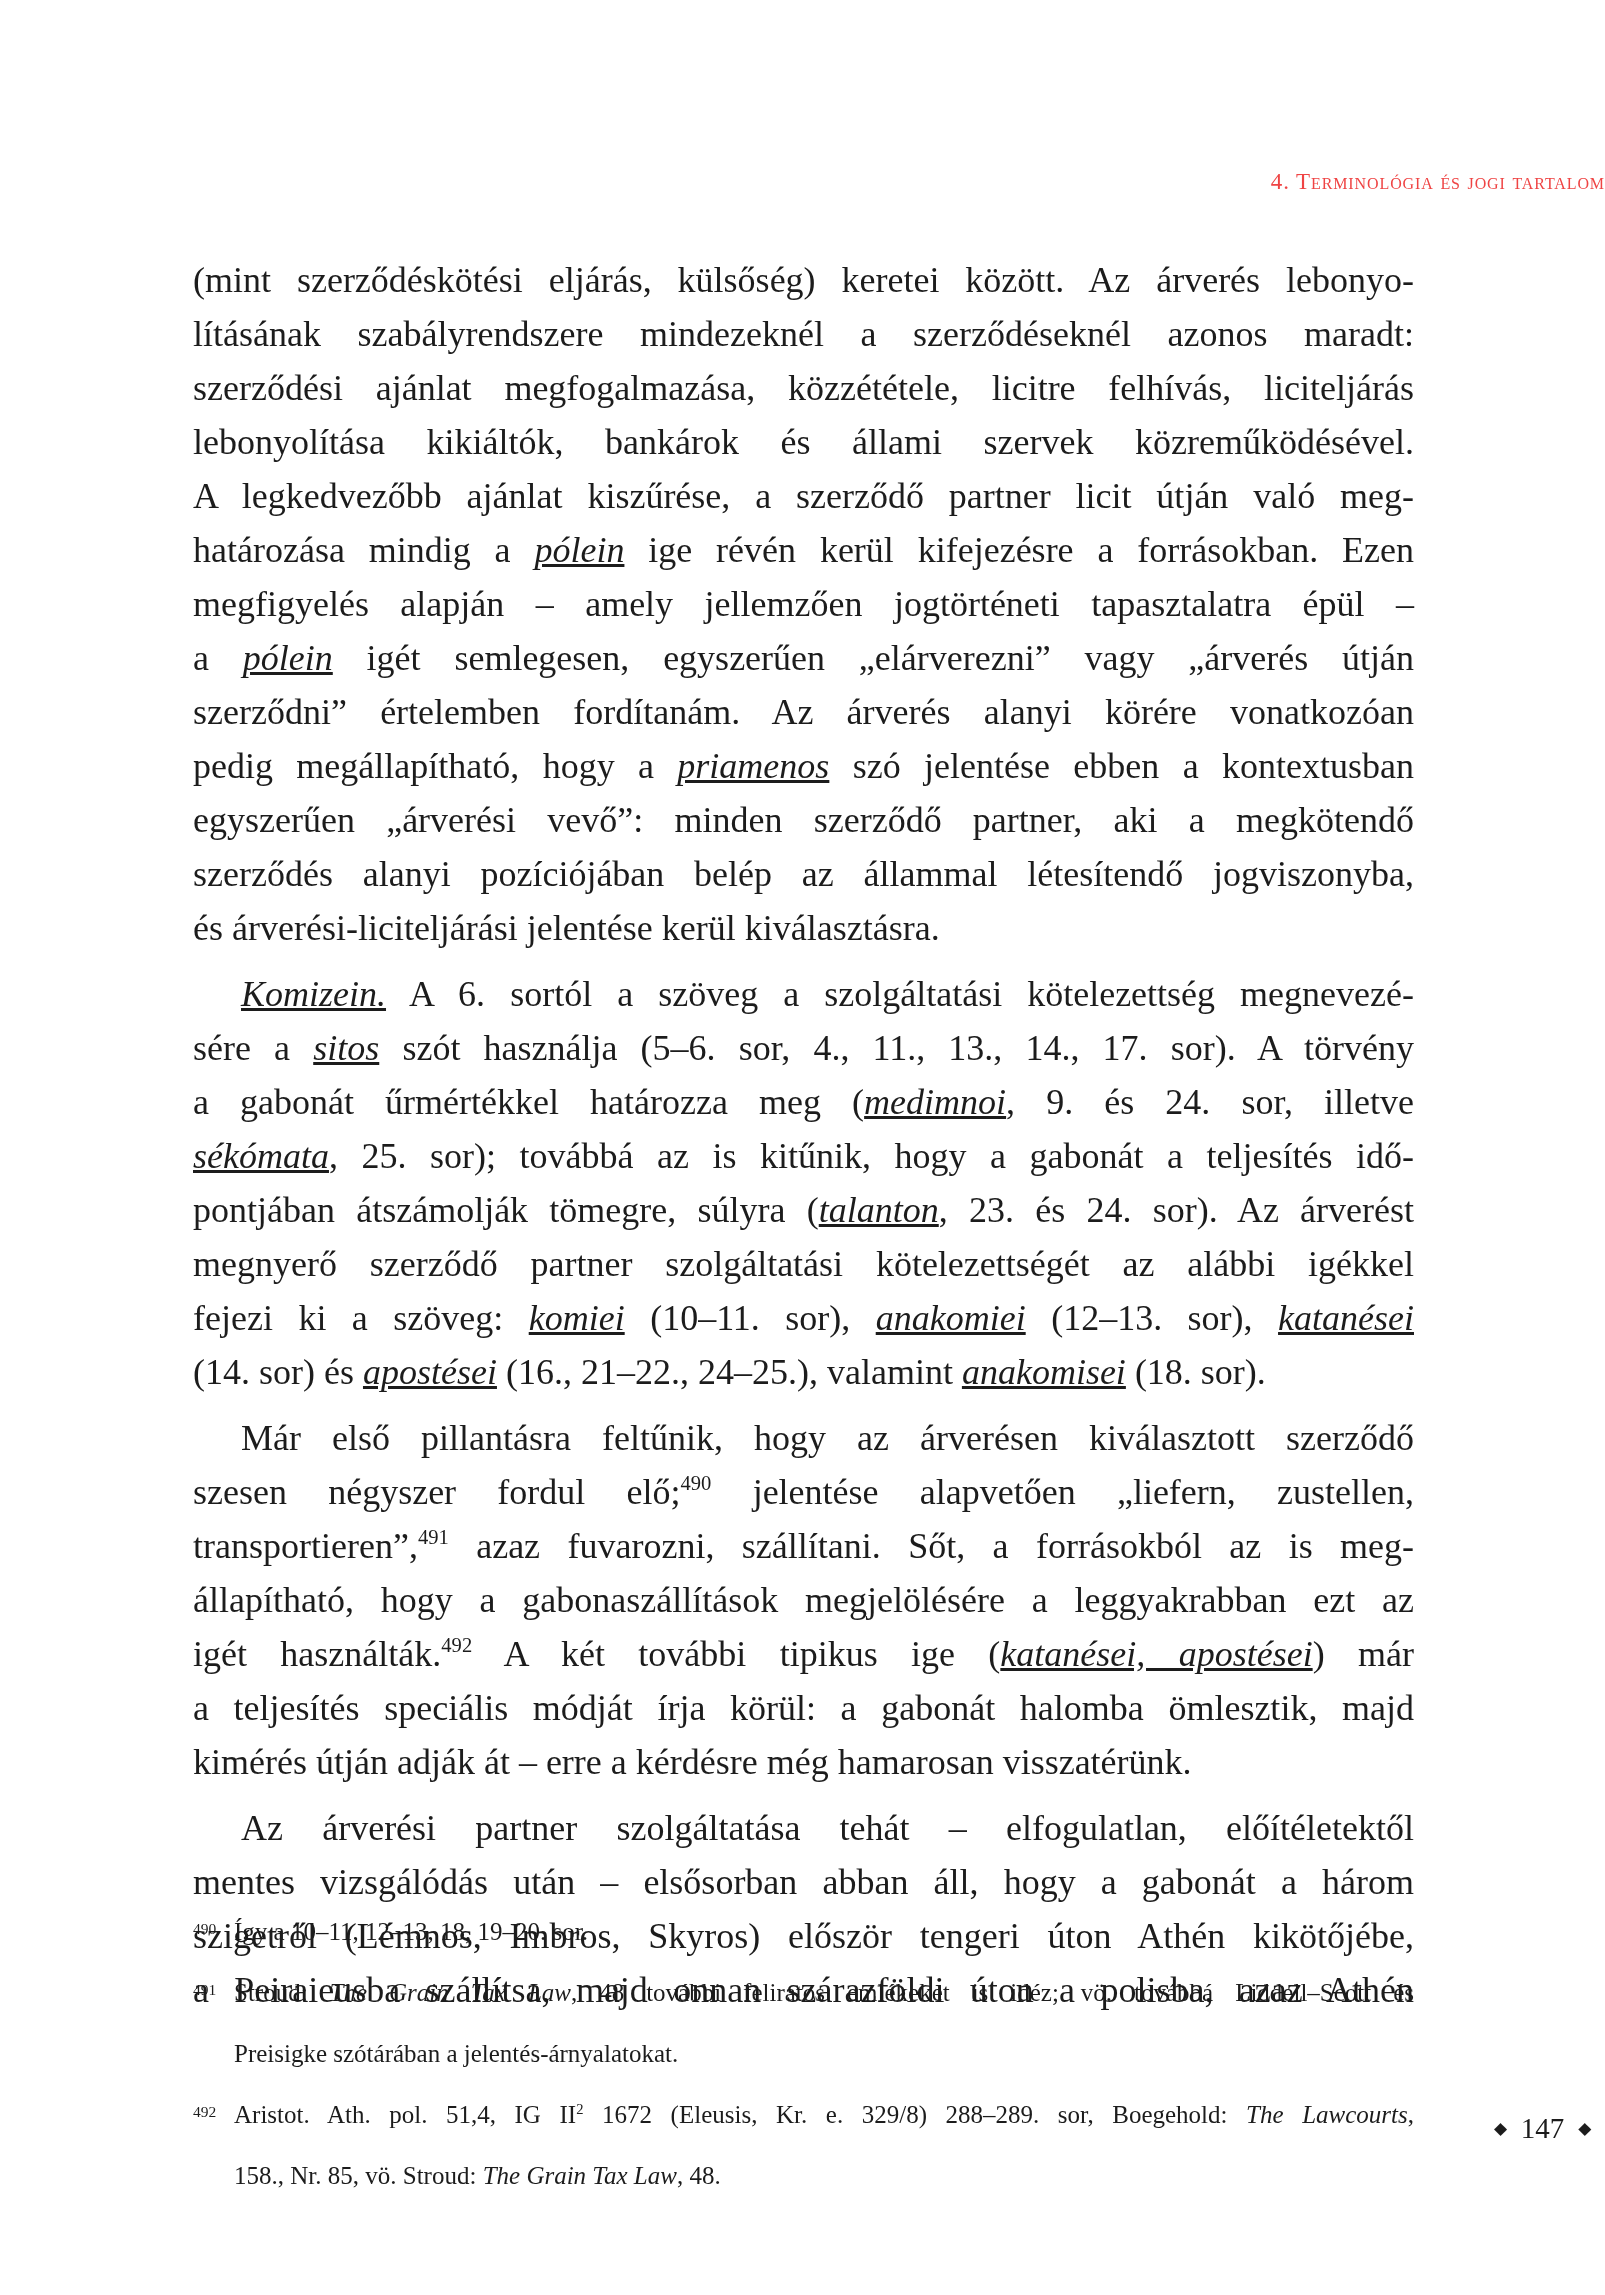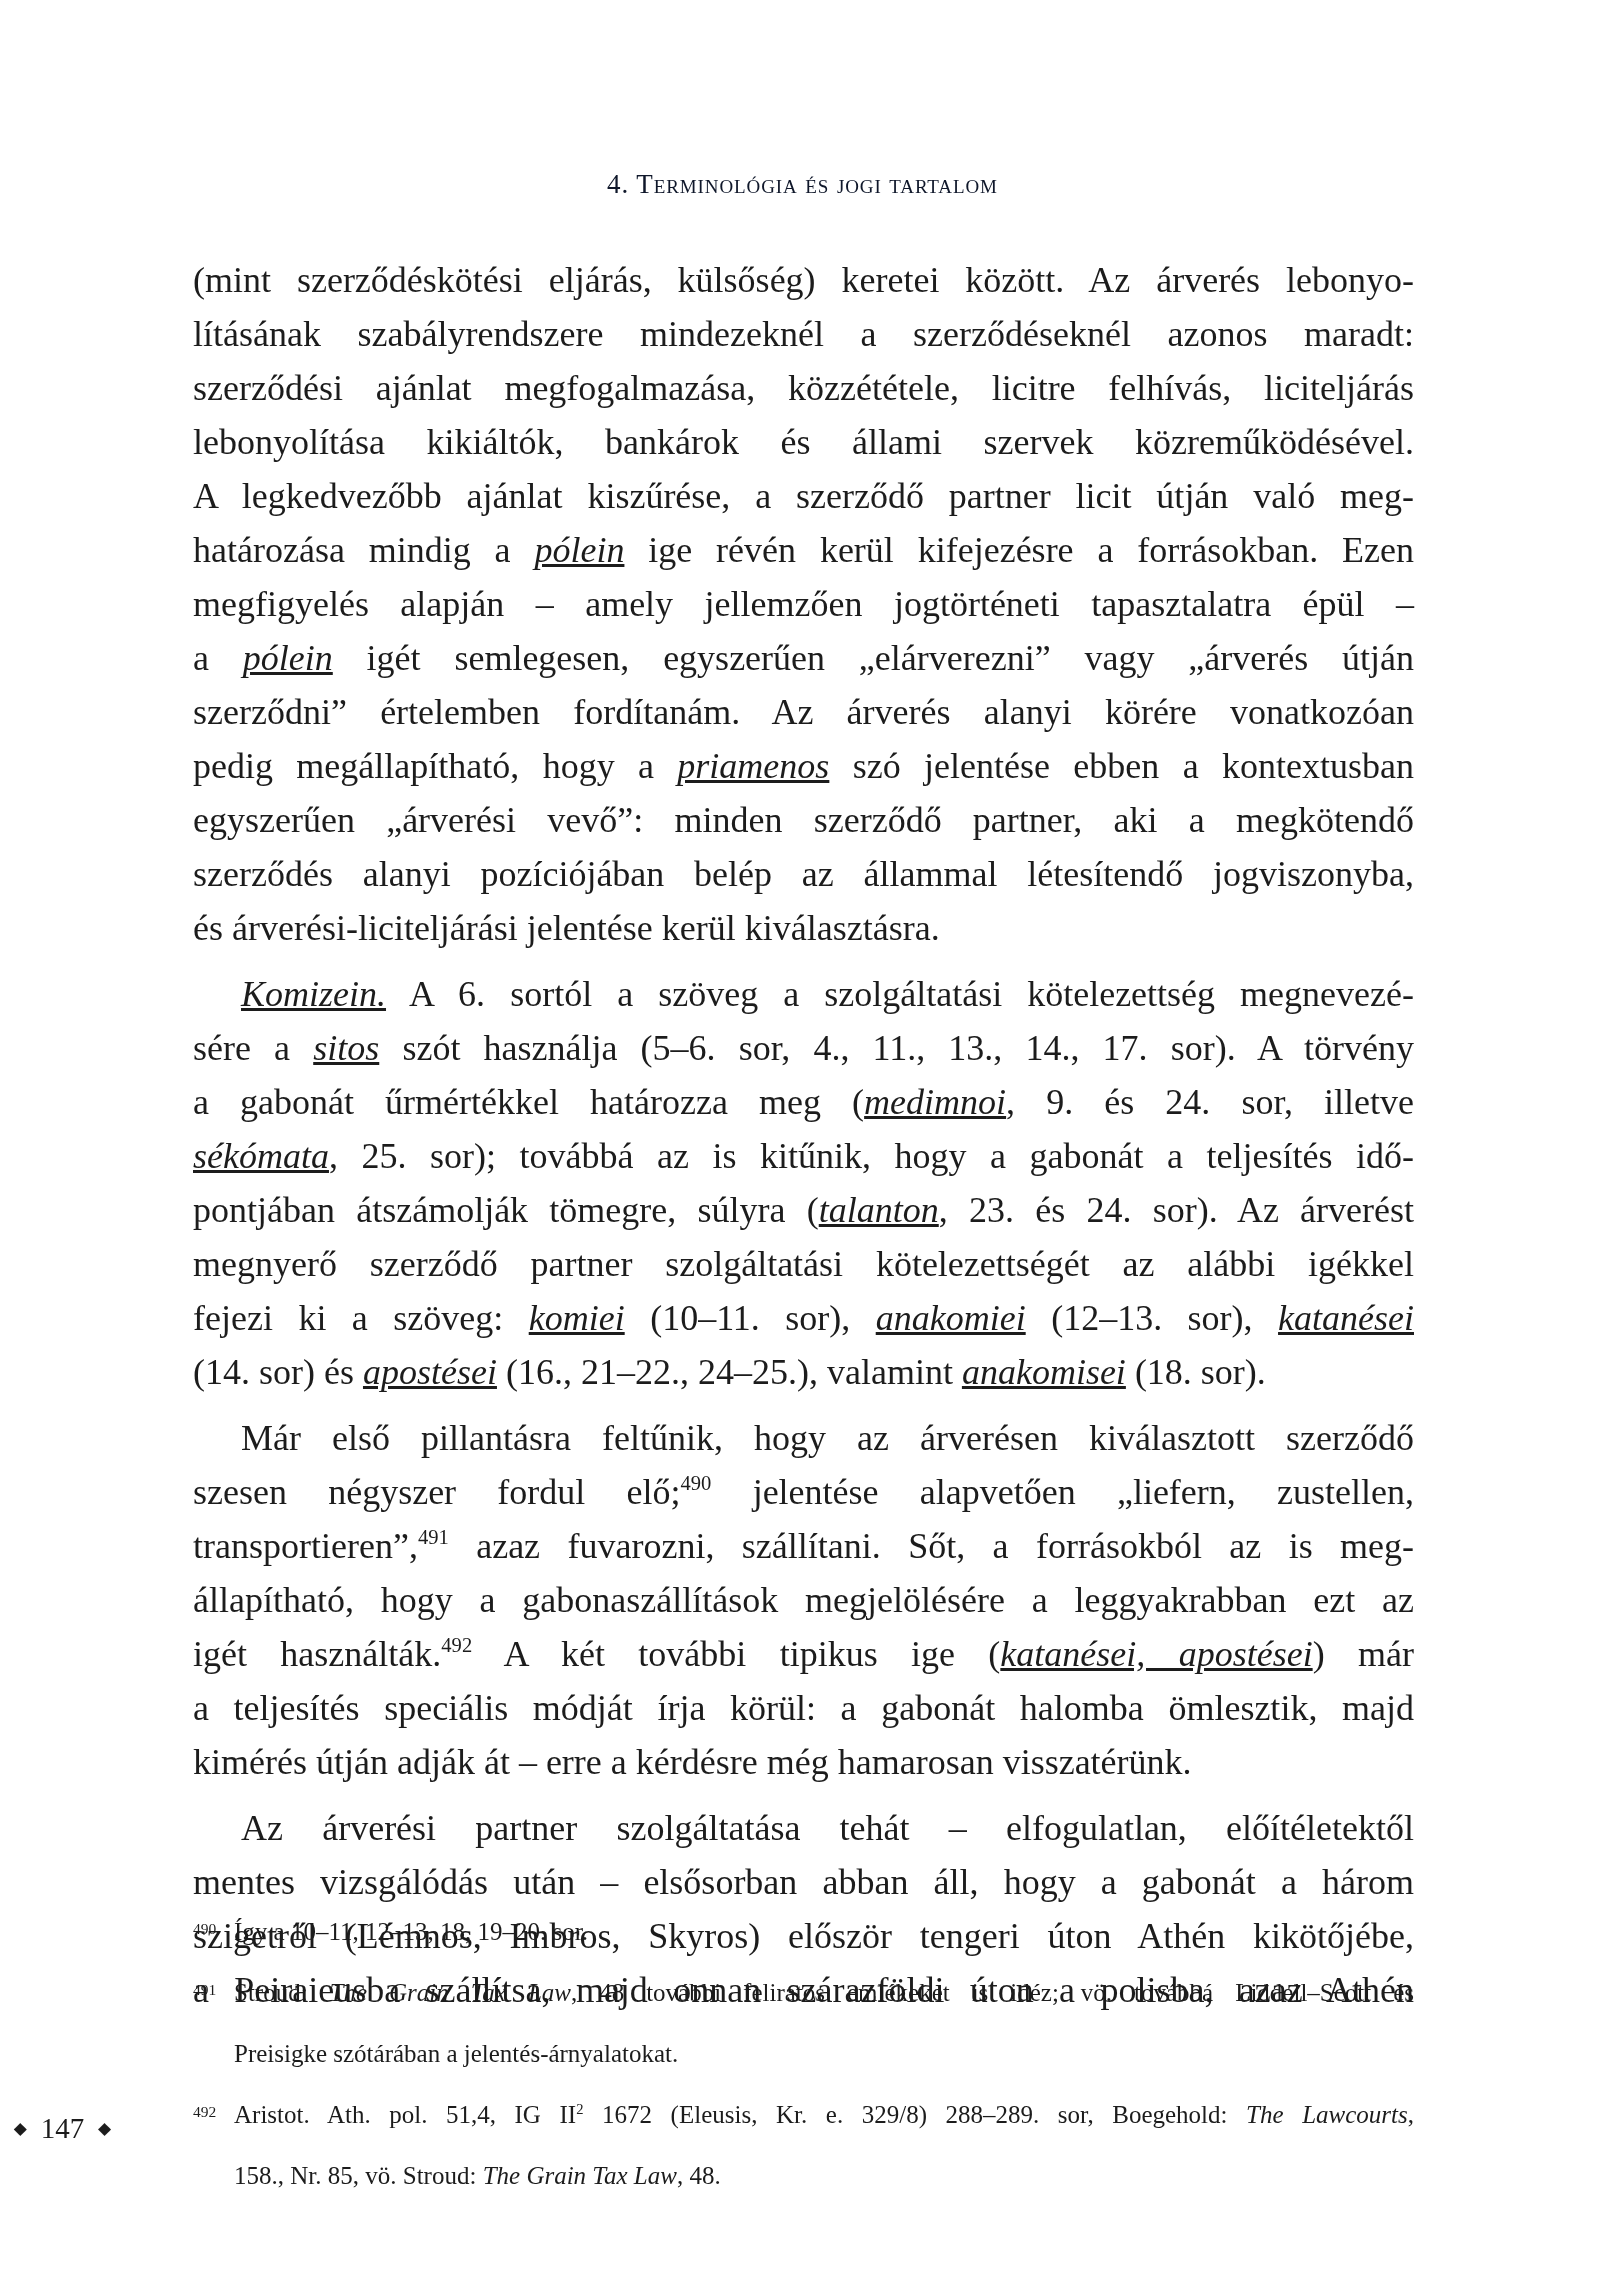--- a/index.html
+++ b/index.html
@@ -1,33 +1,33 @@
 <!DOCTYPE html>
 <html style="font-size:13.8px"><head>
 <meta charset="utf-8">
 <style>
   html, body { margin: 0; padding: 0; background: #ffffff; }
   body { width: 1605px; height: 2295px; position: relative; overflow: hidden;
          font-family: "Liberation Serif", "DejaVu Serif", serif; color: #1c1c1c; }
-  .running-head { position: absolute; top: 169px; left: 0; width: 1605px; text-align: center;
-                  font-size: 27px; letter-spacing: 0.9px; font-variant: small-caps; color: #0f172a; }
+  .running-head { position: absolute; top: 169px; left: 0; width: 1605px; text-align: right;
+                  font-size: 23px; letter-spacing: 0.9px; font-variant: small-caps; color: #ef4444; }
   .body-text { position: absolute; left: 193px; top: 253px; width: 1221px; font-size: 36px; }
   .line { height: 54px; line-height: 54px; white-space: nowrap; text-align: justify;
           text-align-last: justify; overflow: visible; }
   .line.last { text-align-last: left; }
   .line.indent { padding-left: 48px; margin-top: 12px; }
   .seg.it { font-style: italic; text-decoration: underline; }
   sup.fnref { font-size: 20.6px; vertical-align: 13.8px; line-height: 0; }
   .footnotes { position: absolute; left: 193px; top: 1887px; width: 1221px; font-size: 25px; }
   .fn { position: relative; padding-left: 41px; line-height: 33px; }
   .fn .num { position: absolute; left: 0; top: -3.4px; font-size: 15.5px; }
   .fn .fnline { display: block; white-space: nowrap; text-align: justify; text-align-last: justify; margin-top: 28px; }
   .fn .fnline.last { text-align-last: left; }
   .fn sup { font-size: 14.6px; vertical-align: 8.6px; line-height: 0; }
-  .folio { position: absolute; top: 2112px; left: 0; width: 1605px; text-align: left; font-size: 29px; }
+  .folio { position: absolute; top: 2112px; left: 0; width: 1605px; text-align: right; font-size: 29px; }
   .folio .dot { font-size: 17px; vertical-align: 4.3px; margin: 0 13.8px; }
 </style>
 </head>
 <body>
 
 <div class="running-head">4. Terminológia és jogi tartalom</div>
 
 <div class="body-text" id="body-text">
     <div class="line"><span class="seg">(mint szerződéskötési eljárás, külsőség) keretei között. Az árverés lebonyo-</span></div>
     <div class="line"><span class="seg">lításának szabályrendszere mindezeknél a szerződéseknél azonos maradt:</span></div>

